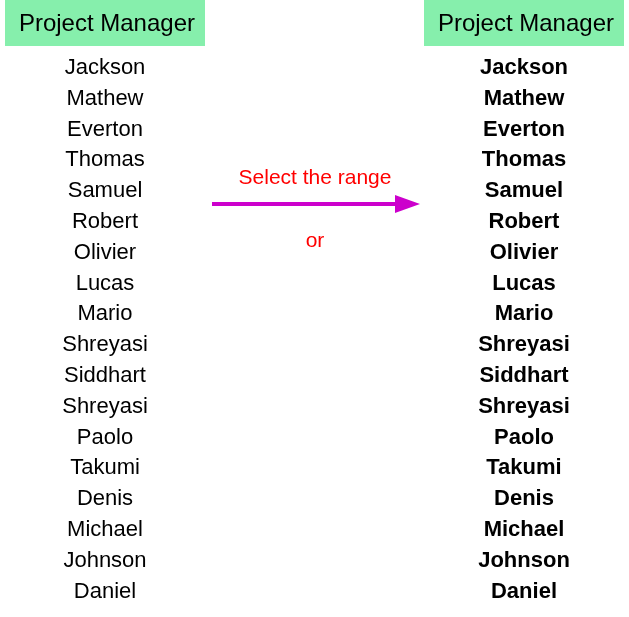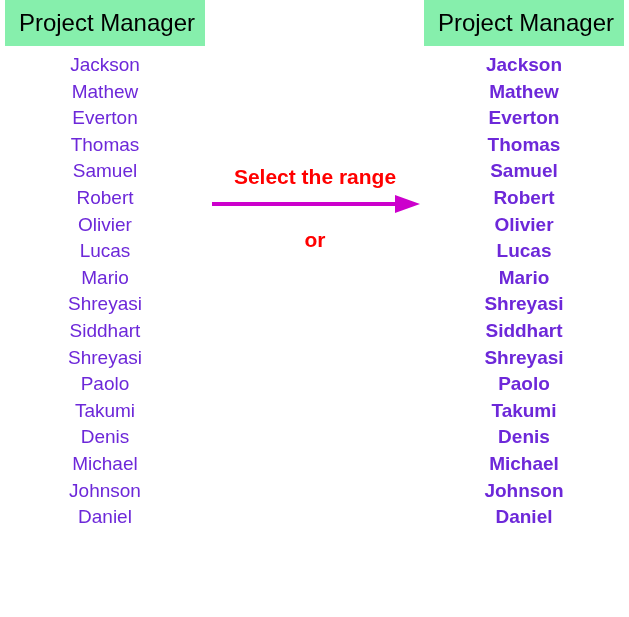--- a/index.html
+++ b/index.html
@@ -22,35 +22,35 @@
     .header {
       background: #86efac;
       color: #000000;
       font-size: 24px;
       padding: 9px 10px;
       width: 200px;
       text-align: right;
       margin-bottom: 6px;
     }
     .name {
-      font-size: 19px;
-      color: #6d28d9;
+      font-size: 22px;
+      color: #000000;
       line-height: 1.4;
       text-align: center;
     }
     .bold .name { font-weight: 700; }
     .middle {
       position: absolute;
       left: 210px;
       top: 165px;
       width: 210px;
       display: flex;
       flex-direction: column;
       align-items: center;
-      font-weight: 700;
+      font-weight: 400;
       font-size: 21px;
     }
     .select-range { color: #FF0000; margin-bottom: 2px; }
     .arrow-wrap { width: 210px; height: 26px; margin-bottom: 10px; }
     .press-line { line-height: 1.25; }
     .press-red { color: #FF0000; }
     .press-blue { color: #0070C0; }
   </style>
 </head>
 <body>

